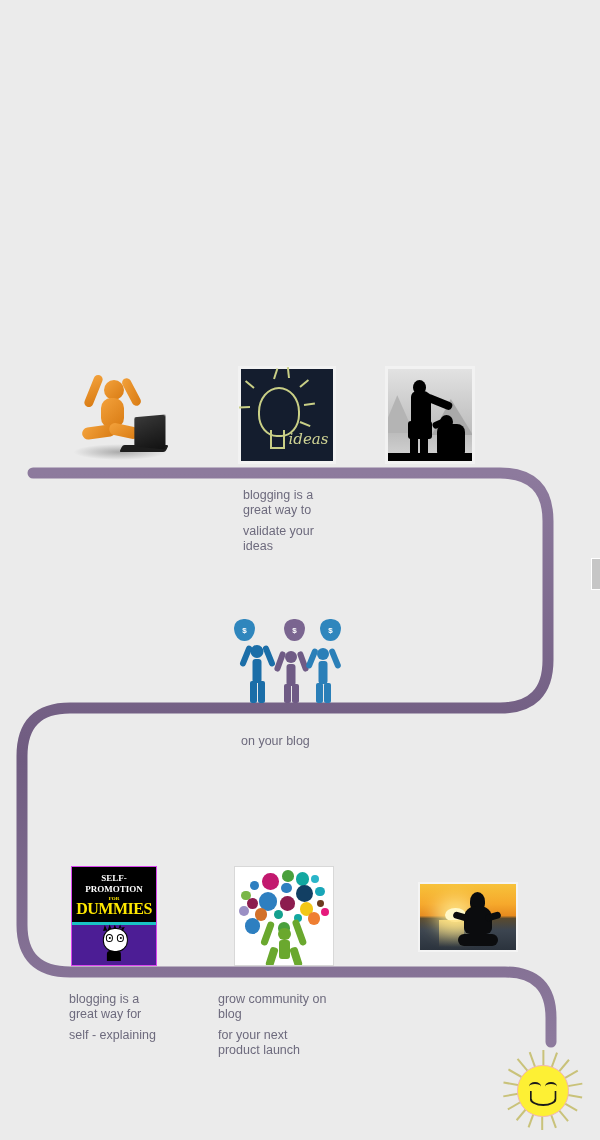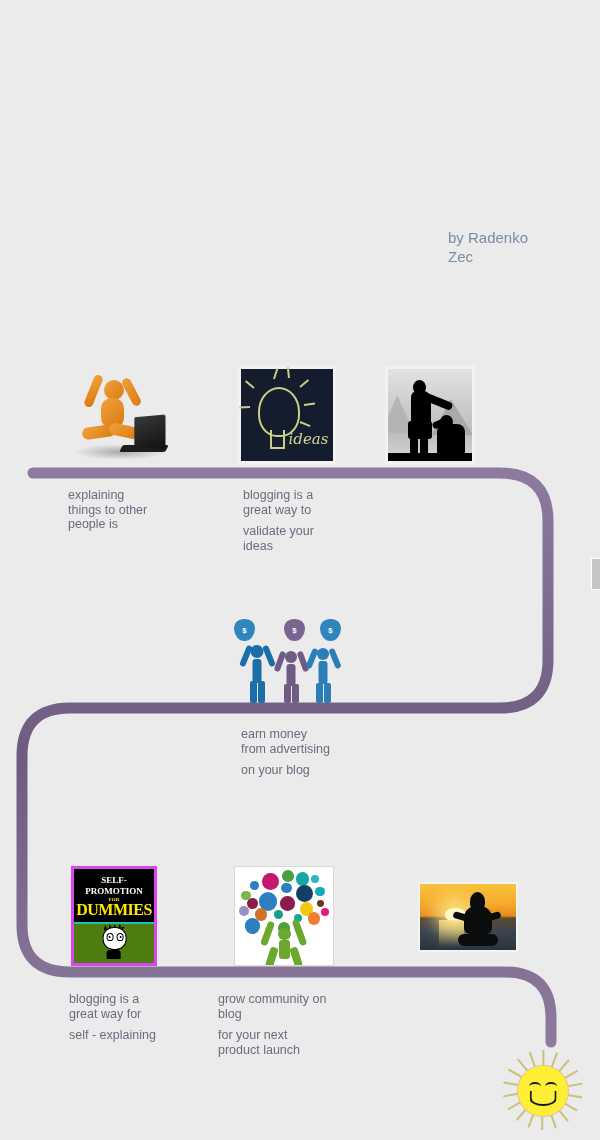--- a/index.html
+++ b/index.html
@@ -73,21 +73,21 @@
   .moneywrap{position:relative;width:100%;height:100%;}
   .mp{position:absolute;bottom:0;}
   .mp .head{position:absolute;left:50%;transform:translateX(-50%);top:0;border-radius:50%;}
   .mp .body{position:absolute;left:50%;transform:translateX(-50%);border-radius:3px;}
   .mp .arm{position:absolute;width:6px;border-radius:3px;}
   .mp .leg{position:absolute;width:7px;border-radius:2px;}
   .bag{position:absolute;border-radius:46% 46% 50% 50%/40% 40% 60% 60%;}
   .bag span{position:absolute;left:50%;top:48%;transform:translate(-50%,-50%);color:#fff;font-size:8px;font-weight:bold;}
 
   
-  .book{width:100%;height:100%;background:#4d7c0f;position:relative;border:3px solid #d946ef;box-sizing:border-box;overflow:hidden;}
+  .book{width:100%;height:100%;background:#4c1d95;position:relative;border:1px solid #d946ef;box-sizing:border-box;overflow:hidden;}
   .book-top{position:absolute;left:0;top:0;width:100%;height:56%;background:#000;}
   .book-stripe{position:absolute;left:0;top:56%;width:100%;height:3%;background:#19c3c3;}
   .book-t1{position:absolute;left:0;top:6%;width:100%;text-align:center;color:#fff;font-size:9px;font-weight:bold;font-family:"Liberation Serif",serif;line-height:11px;}
   .book-for{position:absolute;left:0;top:30%;width:100%;text-align:center;color:#ffe800;font-size:5px;font-weight:bold;font-family:"Liberation Serif",serif;}
   .book-dummies{position:absolute;left:0;top:34%;width:100%;text-align:center;color:#ffe800;font-size:16px;font-weight:bold;font-family:"Liberation Serif",serif;letter-spacing:-0.5px;}
   .dummy-face{position:absolute;left:50%;transform:translateX(-50%);bottom:4%;width:36%;height:34%;}
   .dummy-head{position:absolute;left:12%;top:0;width:76%;height:66%;background:#fff;border:1.6px solid #000;border-radius:46%;}
   .dummy-eye{position:absolute;top:24%;width:24%;height:26%;background:#fff;border:1.6px solid #000;border-radius:50%;}
   .dummy-pupil{position:absolute;left:50%;top:50%;transform:translate(-50%,-50%);width:38%;height:38%;background:#000;border-radius:50%;}
   .dummy-hair{position:absolute;left:14%;top:-10%;width:72%;height:20%;background:#000;
@@ -118,22 +118,20 @@
     border:2px solid #1a1a1a;border-top:none;border-radius:0 0 60% 60%;}
 
   
   .scroll-thumb{position:absolute;background:#c6c6c6;border:1px solid #ffffff;}
 </style>
 </head>
 <body>
 
 <div class="stage">
 
-  <div class="byline">by Radenko
-Zec</div>
 
   <svg class="ribbon" viewBox="0 0 600 1140">
     <defs>
       <linearGradient id="pg" x1="0" y1="0" x2="0" y2="1">
         <stop offset="0" stop-color="#8d7a9d"></stop>
         <stop offset="0.5" stop-color="#6f5b80"></stop>
         <stop offset="1" stop-color="#8d7a9d"></stop>
       </linearGradient>
     </defs>
     <path d="M 33 473
@@ -199,23 +197,20 @@
 
       <div class="sil" style="left:44%;top:32%;width:28px;height:8px;border-radius:4px;transform:rotate(22deg);"></div>
 
       <div class="sil" style="left:62%;top:50%;width:13px;height:14px;border-radius:50%;"></div>
       <div class="sil" style="left:58%;top:60%;width:28px;height:30px;border-radius:8px 8px 2px 2px;"></div>
       <div class="sil" style="left:52%;top:54%;width:20px;height:7px;border-radius:4px;transform:rotate(-24deg);"></div>
     </div>
   </div>
 
   <div class="cap" style="left:68px;top:488px;width:130px;">
-    <div class="l1">explaining
-things to other
-people is</div>
   </div>
   <div class="cap" style="left:243px;top:488px;width:130px;">
     <div class="l1">blogging is a
 great way to</div>
     <div class="l2">validate your
 ideas</div>
   </div>
 
   <div class="tile" style="left:232px;top:613px;width:116px;height:90px;">
     <div class="moneywrap">
@@ -253,22 +248,20 @@
       <div class="bag" style="left:52px;top:6px;width:21px;height:22px;background:#7a6590;">
         <span>$</span>
       </div>
       <div class="bag" style="left:88px;top:6px;width:21px;height:22px;background:#2f86bd;">
         <span>$</span>
       </div>
     </div>
   </div>
 
   <div class="cap" style="left:241px;top:727px;width:160px;">
-    <div class="l1">earn money
-from advertising</div>
     <div class="l2">on your blog</div>
   </div>
 
   <div class="tile" style="left:71px;top:866px;width:86px;height:100px;">
     <div class="book">
       <div class="book-top"></div>
       <div class="book-stripe"></div>
       <div class="book-t1" style="white-space:pre-line;">SELF-
 PROMOTION</div>
       <div class="book-for">FOR</div>

